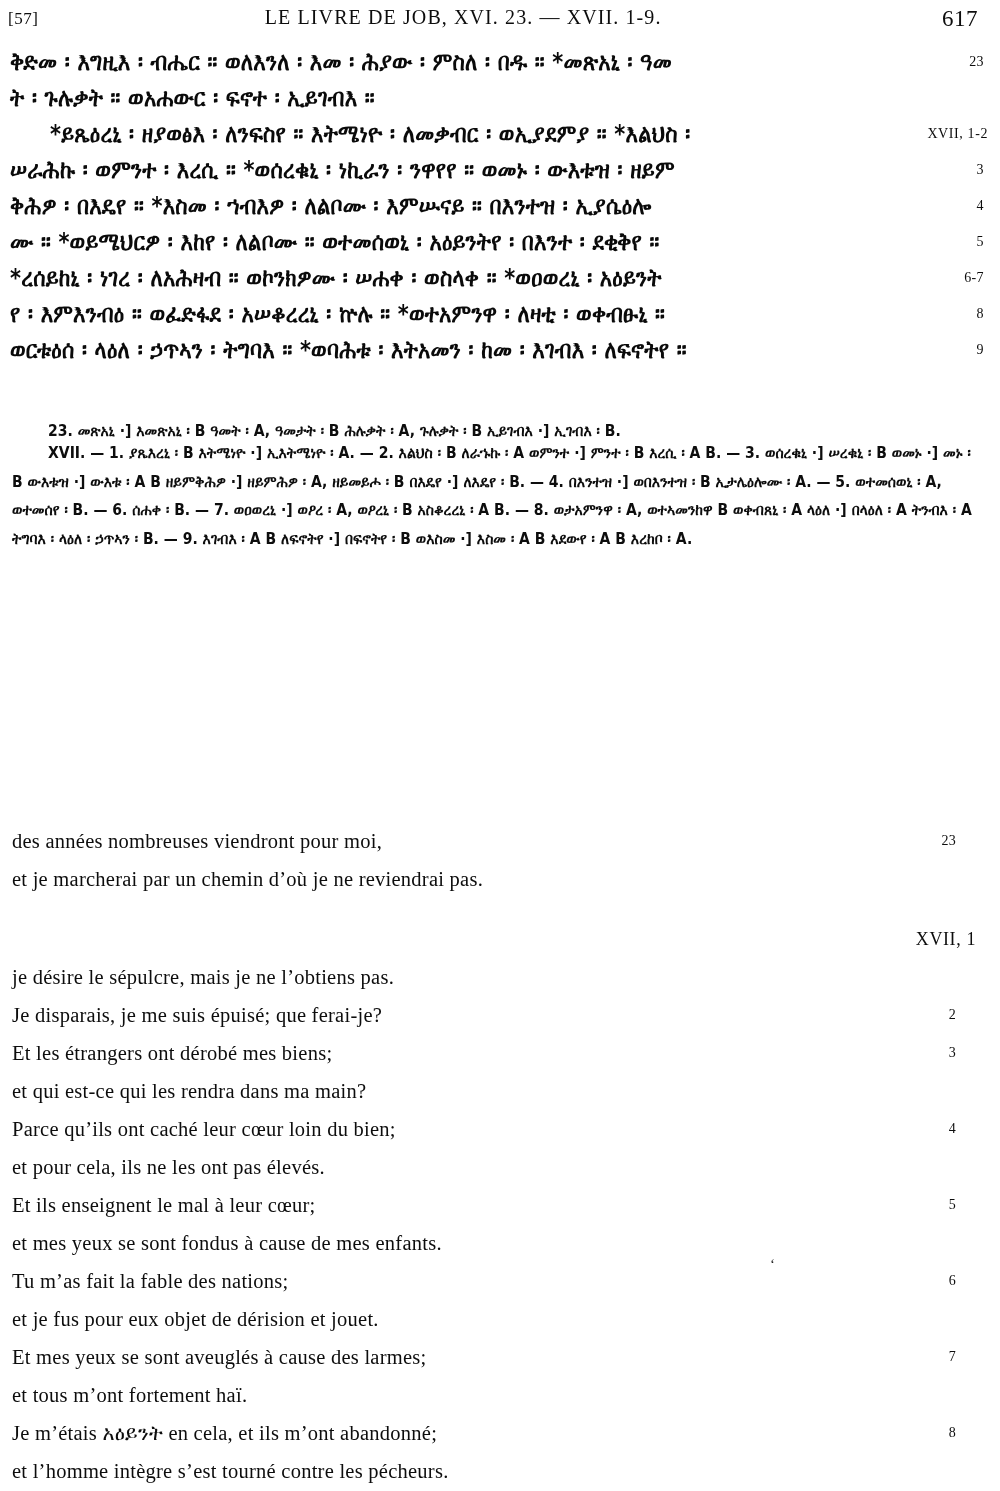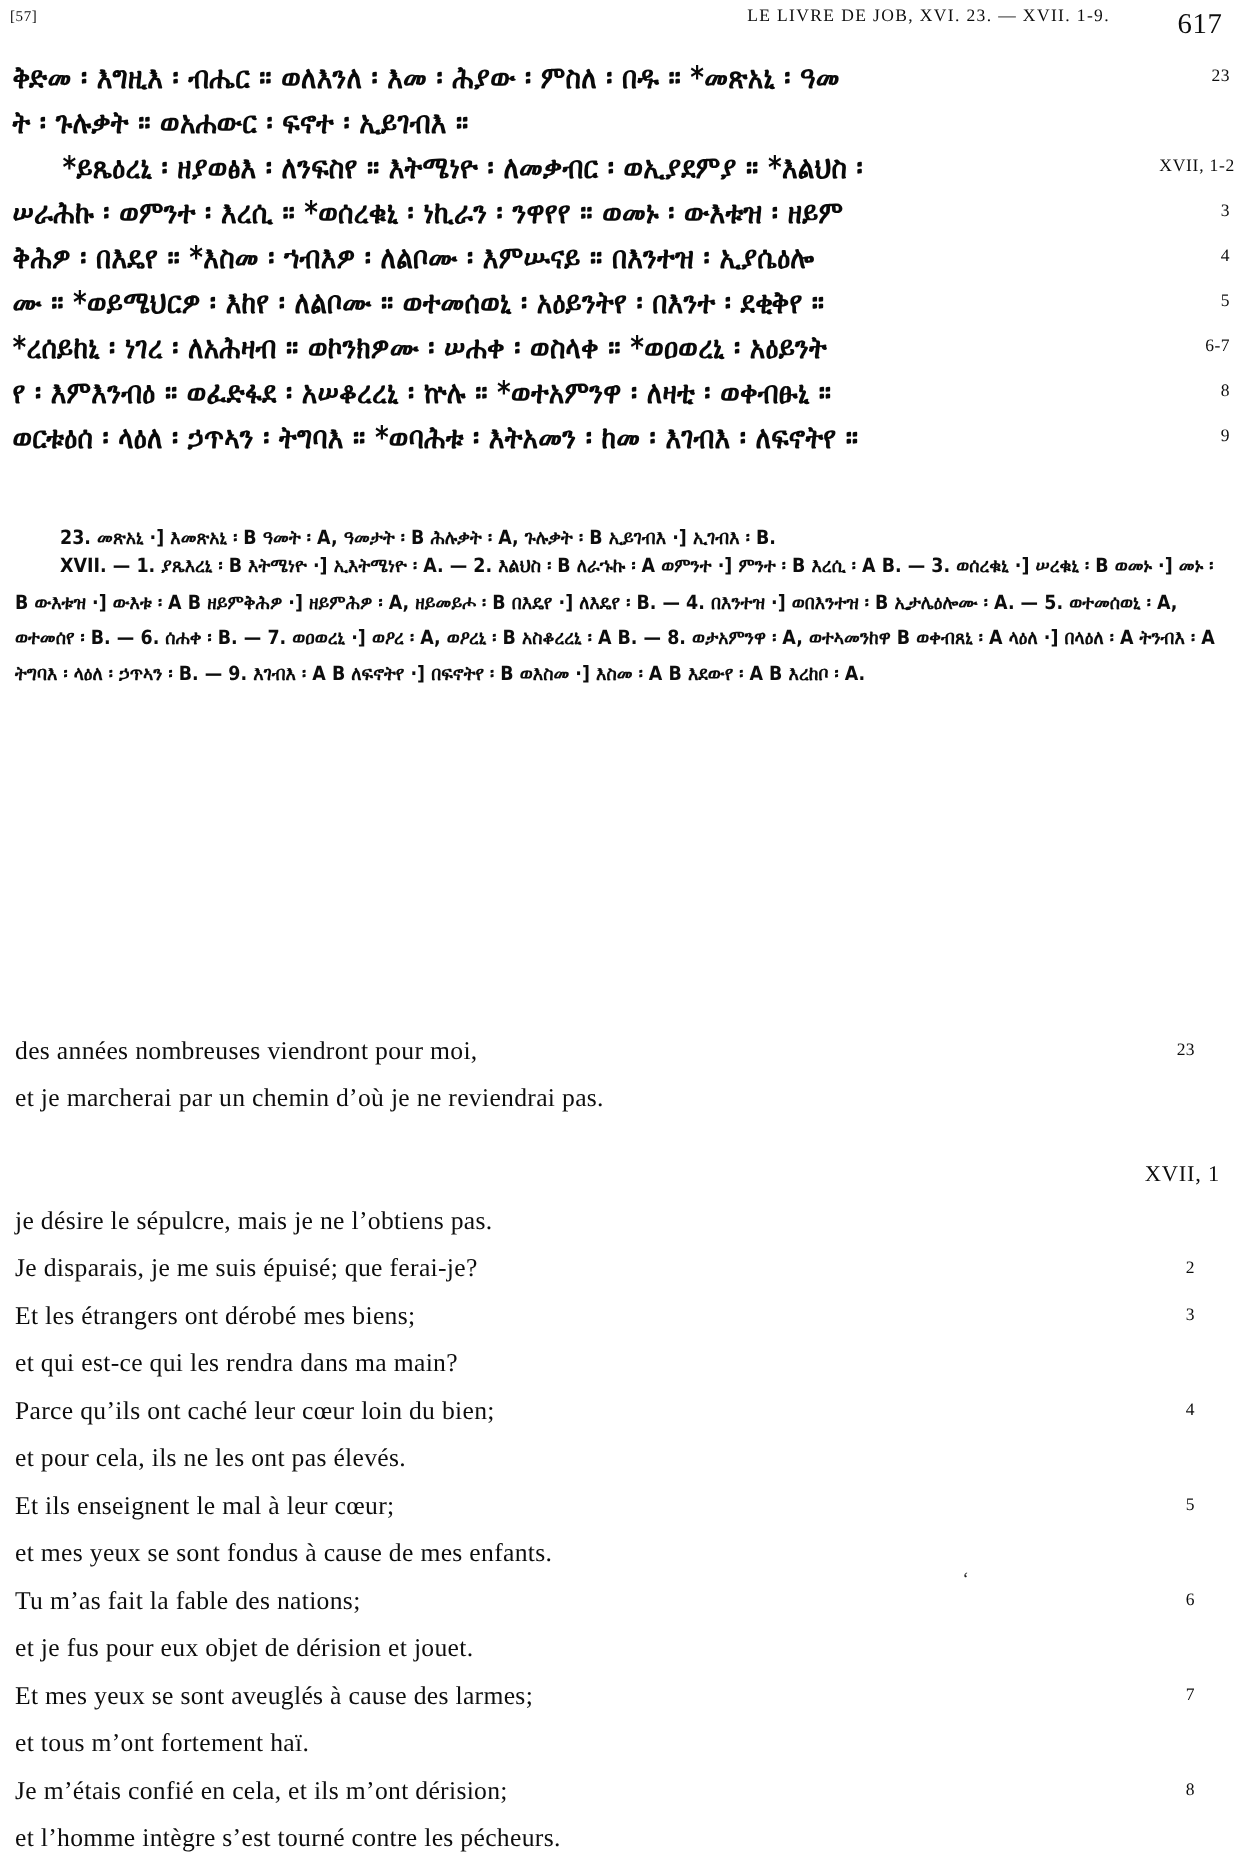--- a/index.html
+++ b/index.html
@@ -28,28 +28,28 @@
   .running-head {
     position: absolute;
     left: 8px;
     top: 6px;
     width: 920px;
     height: 26px;
     display: flex;
     align-items: baseline;
   }
   .folio-left {
-    font-size: 12px;
+    font-size: 17px;
     letter-spacing: .5px;
     white-space: nowrap;
   }
   .head-title {
     flex: 1;
-    text-align: right;
-    font-size: 14px;
+    text-align: center;
+    font-size: 20px;
     letter-spacing: 1.1px;
     white-space: nowrap;
     padding-right: 40px;
   }
   .page-number {
     position: absolute;
     right: 22px;
     top: 6px;
     font-size: 23px;
     letter-spacing: .5px;
@@ -301,21 +301,21 @@
       <span class="txt">Et mes yeux se sont aveuglés à cause des larmes;</span>
       <span class="fr-num">7</span>
     </div>
 
     <div class="fr-line">
       <span class="txt">et tous m’ont fortement haï.</span>
       <span class="fr-num"></span>
     </div>
 
     <div class="fr-line">
-      <span class="txt">Je m’étais confié en cela, et ils m’ont dérision;</span>
+      <span class="txt">Je m’étais አዕይንት en cela, et ils m’ont abandonné;</span>
       <span class="fr-num">8</span>
     </div>
 
     <div class="fr-line">
       <span class="txt">et l’homme intègre s’est tourné contre les pécheurs.</span>
       <span class="fr-num"></span>
     </div>
 
     <div class="fr-line">
       <span class="txt">Mais j’ai confiance que je retournerai par ma voie,</span>

